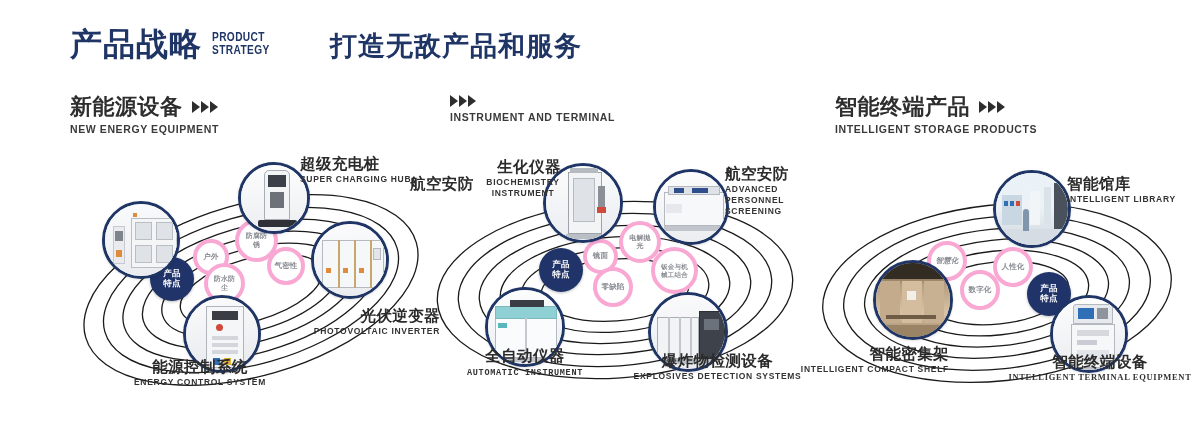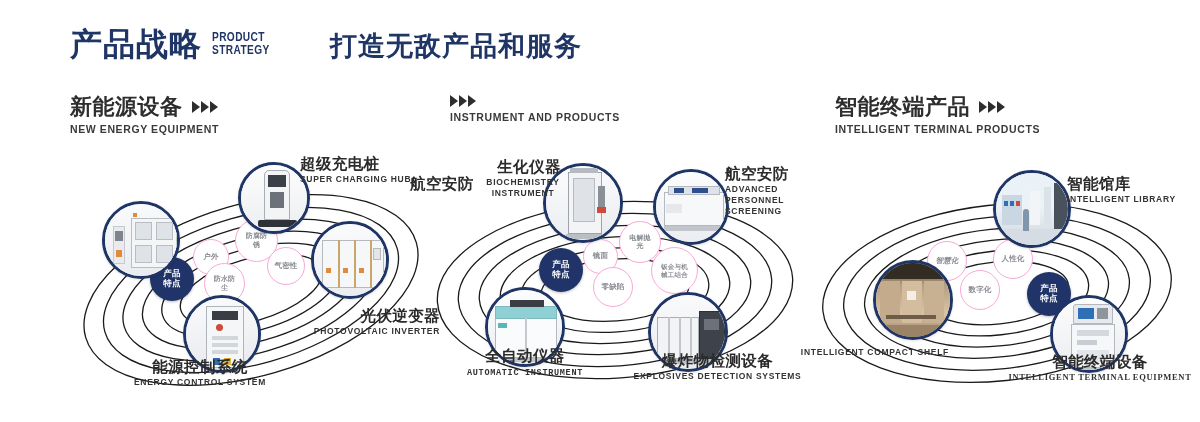--- a/index.html
+++ b/index.html
@@ -75,21 +75,21 @@
     background: #f2f3f5;
     overflow: hidden;
     box-shadow: 0 1px 3px rgba(0,0,0,0.12);
   }
   .node .ph { position: absolute; inset: 0; }
 
   
   .feat {
     position: absolute;
     border-radius: 50%;
-    border: 1px solid #f9a8d4;
+    border: 4px solid #f9a8d4;
     background: #ffffff;
     display: flex; align-items: center; justify-content: center;
     text-align: center;
     color: #8a8d93;
     font-size: 7.5px; font-weight: 700;
     line-height: 1.15;
     letter-spacing: 0.2px;
   }
   .feat.core {
     background: #20346a;
@@ -143,33 +143,33 @@
   </div>
 
   <div class="sec-head" style="left:450px; top:95px;">
     <div class="sh-row">
       <div class="sh-arrows">
           <i></i>
           <i></i>
           <i></i>
         </div>
     </div>
-    <div class="sh-en">INSTRUMENT AND PRODUCTS</div>
+    <div class="sh-en">INSTRUMENT AND TERMINAL</div>
   </div>
 
   <div class="sec-head" style="left:835px; top:95px;">
     <div class="sh-row">
       <div class="sh-cn">智能终端产品</div>
       <div class="sh-arrows">
           <i></i>
           <i></i>
           <i></i>
         </div>
     </div>
-    <div class="sh-en">INTELLIGENT TERMINAL PRODUCTS</div>
+    <div class="sh-en">INTELLIGENT STORAGE PRODUCTS</div>
   </div>
 
   <div class="cluster" style="left:55px; top:155px; width:390px; height:235px;">
 
     <svg class="rings" width="390" height="235" viewBox="0 0 390 235">
       <g transform="translate(196,135) rotate(-16)">
         <ellipse rx="172" ry="86"></ellipse>
         <ellipse rx="152" ry="74"></ellipse>
         <ellipse rx="132" ry="63"></ellipse>
         <ellipse rx="112" ry="52"></ellipse>
@@ -358,21 +358,21 @@
         <ellipse rx="154" ry="76"></ellipse>
         <ellipse rx="133" ry="64"></ellipse>
         <ellipse rx="112" ry="53"></ellipse>
         <ellipse rx="92" ry="42"></ellipse>
         <ellipse rx="72" ry="31"></ellipse>
       </g>
     </svg>
 
     <div class="feat" style="left:122px; top:86px; width:40px; height:40px;font-style:italic;">智慧化</div>
     <div class="feat" style="left:155px; top:115px; width:40px; height:40px;">数字化</div>
-    <div class="feat" style="left:188px; top:84px; width:40px; height:40px;">人性化</div>
+    <div class="feat" style="left:188px; top:92px; width:40px; height:40px;">人性化</div>
     <div class="feat core" style="left:222px; top:117px; width:44px; height:44px;">
       <span>
         <span>产品</span><br>
         <span>特点</span>
       </span>
     </div>
 
     <div class="node" style="left:188px; top:15px; width:78px; height:78px;">
       <div class="ph" style="background:linear-gradient(180deg,#dfeaf3 0%,#eef3f7 45%,#cfd7de 100%);">
         <div class="bar" style="left:0px; top:0px; width:78px; height:26px; background:#eaf1f7;"></div>
@@ -397,20 +397,21 @@
         <div class="bar" style="left:0px; top:0px; width:80px; height:16px; background:#332c23;"></div>
         <div class="bar" style="left:4px; top:18px; width:20px; height:42px; background:#c3ab8c;"></div>
         <div class="bar" style="left:26px; top:18px; width:20px; height:42px; background:#d3bd9e;"></div>
         <div class="bar" style="left:48px; top:18px; width:20px; height:42px; background:#c8b092;"></div>
         <div class="bar" style="left:31px; top:28px; width:9px; height:9px; background:#f2efe8;"></div>
         <div class="bar" style="left:0px; top:62px; width:80px; height:18px; background:#9b8466;"></div>
         <div class="bar" style="left:10px; top:52px; width:50px; height:4px; background:#6f5c46;"></div>
       </div>
     </div>
     <div class="nlabel right" style="left:-28px; top:190px; width:172px;">
+      <div class="nl-cn">智能密集架</div>
       <div class="nl-en">INTELLIGENT COMPACT SHELF</div>
     </div>
 
     <div class="node" style="left:245px; top:140px; width:78px; height:78px;">
       <div class="ph" style="background:linear-gradient(175deg,#fdfdfd,#e9ebef);">
         <div class="bar" style="left:20px; top:6px; width:40px; height:20px; background:#e6e9ed; border:1px solid #b4b8bf; border-radius:3px 3px 0 0;"></div>
         <div class="bar" style="left:25px; top:10px; width:16px; height:11px; background:#2f6fb5;"></div>
         <div class="bar" style="left:44px; top:10px; width:11px; height:11px; background:#8f959d;"></div>
         <div class="bar" style="left:18px; top:26px; width:44px; height:44px; background:#f6f7f8; border:1px solid #b4b8bf;"></div>
         <div class="bar" style="left:24px; top:32px; width:32px; height:6px; background:#d5d8dd;"></div>

